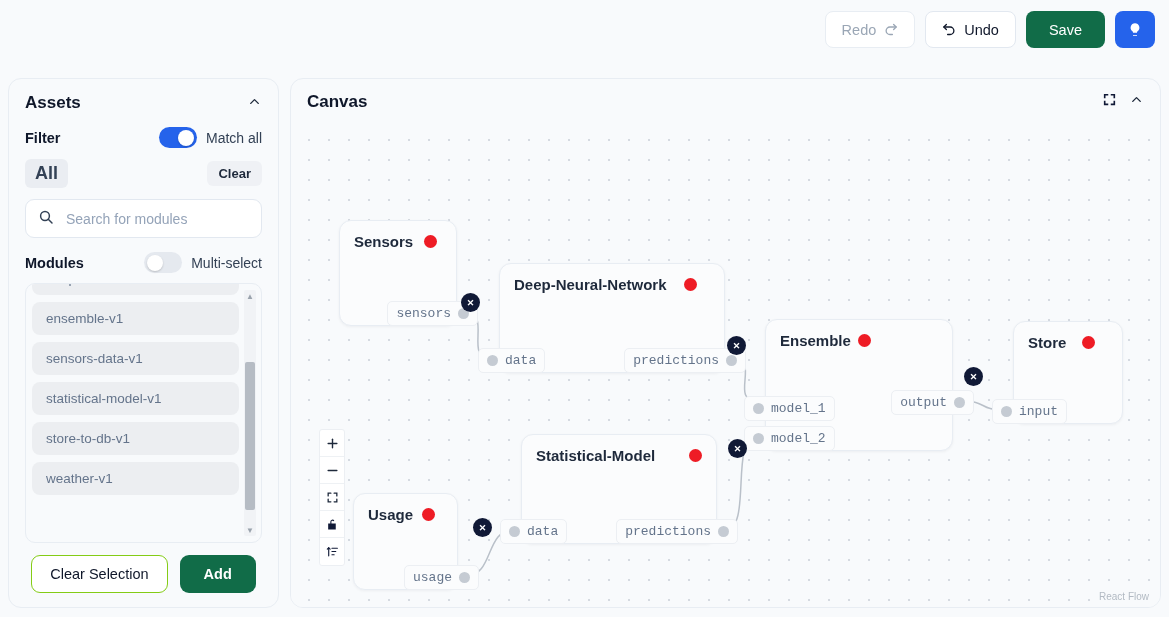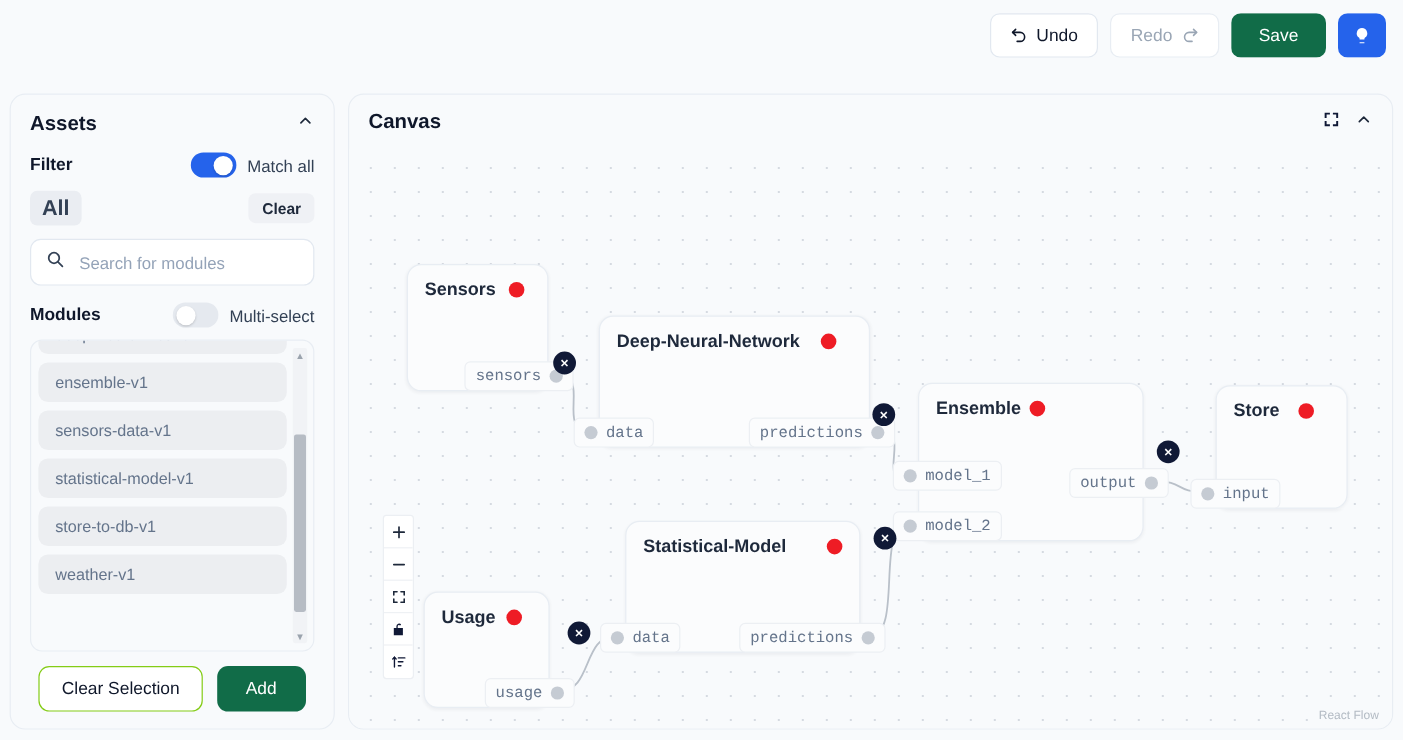--- a/index.html
+++ b/index.html
@@ -141,21 +141,21 @@
     display:flex; align-items:center; justify-content:center; gap:12px;
   }
   .btn-clear-sel {
     background:#fff; border:1px solid #84cc16; color:#0f172a;
     font-size:14.5px; border-radius:9px; height:38px; padding:0 18px;
     display:flex; align-items:center; cursor:pointer;
   }
   .btn-add {
     background:#116c48; color:#fff; font-size:14.5px;
     border-radius:9px; height:38px; padding:0 24px;
-    display:flex; align-items:center; cursor:pointer;
+    display:flex; align-items:center; cursor:pointer;font-weight:bold;
   }
 
   
   #canvas-panel {
     position:absolute; left:290px; top:78px;
     width:871px; height:530px;
     background:#f8fafc; border:1px solid #e8edf3; border-radius:13px;
     overflow:hidden;
   }
   #canvas-header { height:45px; display:flex; align-items:center; padding:0 16px; }
@@ -219,38 +219,38 @@
     position:absolute; right:7px; bottom:4px;
     font-size:10px; color:#b2bac3; background:#f8fafc; padding:1px 4px;
   }
 </style>
 </head>
 <body>
 
 <div id="topbar">
 
   <div id="topbar-actions">
-    <div class="btn btn-undo">
-      <span>
-        <svg width="15" height="15" viewBox="0 0 24 24" fill="none" stroke="#0f172a" stroke-width="2.1" stroke-linecap="round" stroke-linejoin="round">
-          <path d="M3 8h10a6 6 0 1 1 0 12H9"></path>
-            <polyline points="7 4 3 8 7 12"></polyline>
-        </svg>
-      </span>
-      <span>Undo</span>
-    </div>
-
     <div class="btn btn-redo">
       <span>Redo</span>
       <span>
         <svg width="15" height="15" viewBox="0 0 24 24" fill="none" stroke="#9aa6b5" stroke-width="2.1" stroke-linecap="round" stroke-linejoin="round">
           <path d="M21 8H11a6 6 0 1 0 0 12h4"></path>
             <polyline points="17 4 21 8 17 12"></polyline>
         </svg>
       </span>
+    </div>
+
+    <div class="btn btn-undo">
+      <span>
+        <svg width="15" height="15" viewBox="0 0 24 24" fill="none" stroke="#0f172a" stroke-width="2.1" stroke-linecap="round" stroke-linejoin="round">
+          <path d="M3 8h10a6 6 0 1 1 0 12H9"></path>
+            <polyline points="7 4 3 8 7 12"></polyline>
+        </svg>
+      </span>
+      <span>Undo</span>
     </div>
 
     <div class="btn btn-save">
       <span>Save</span>
     </div>
 
     <div class="btn btn-bulb">
       <span>
         <svg width="16" height="16" viewBox="0 0 24 24" fill="#fff">
           <path d="M9 21h6v-1.2H9V21zm3-19a6.6 6.6 0 0 0-3.9 11.9c.5.4.9 1 .9 1.7v.7h6v-.7c0-.7.4-1.3.9-1.7A6.6 6.6 0 0 0 12 2z"></path>
@@ -370,21 +370,21 @@
             <span>data</span>
           </div>
           <div class="port" style="right: -22px; top: 84px;">
             <span>predictions</span>
             <span class="handle"></span>
           </div>
         </div>
         <div class="node" style="left: 474px; top: 195px; width: 188px; height: 132px;">
           <div class="node-title">Ensemble</div>
           <div class="node-dot" style="background: rgb(238, 28, 37); left: 92.4px;"></div>
-          <div class="port" style="left: -22px; top: 64px;">
+          <div class="port" style="left: -22px; top: 76px;">
             <span class="handle"></span>
             <span>model_1</span>
           </div>
           <div class="port" style="left: -22px; top: 106px;">
             <span class="handle"></span>
             <span>model_2</span>
           </div>
           <div class="port" style="right: -22px; top: 70px;">
             <span>output</span>
             <span class="handle"></span>

